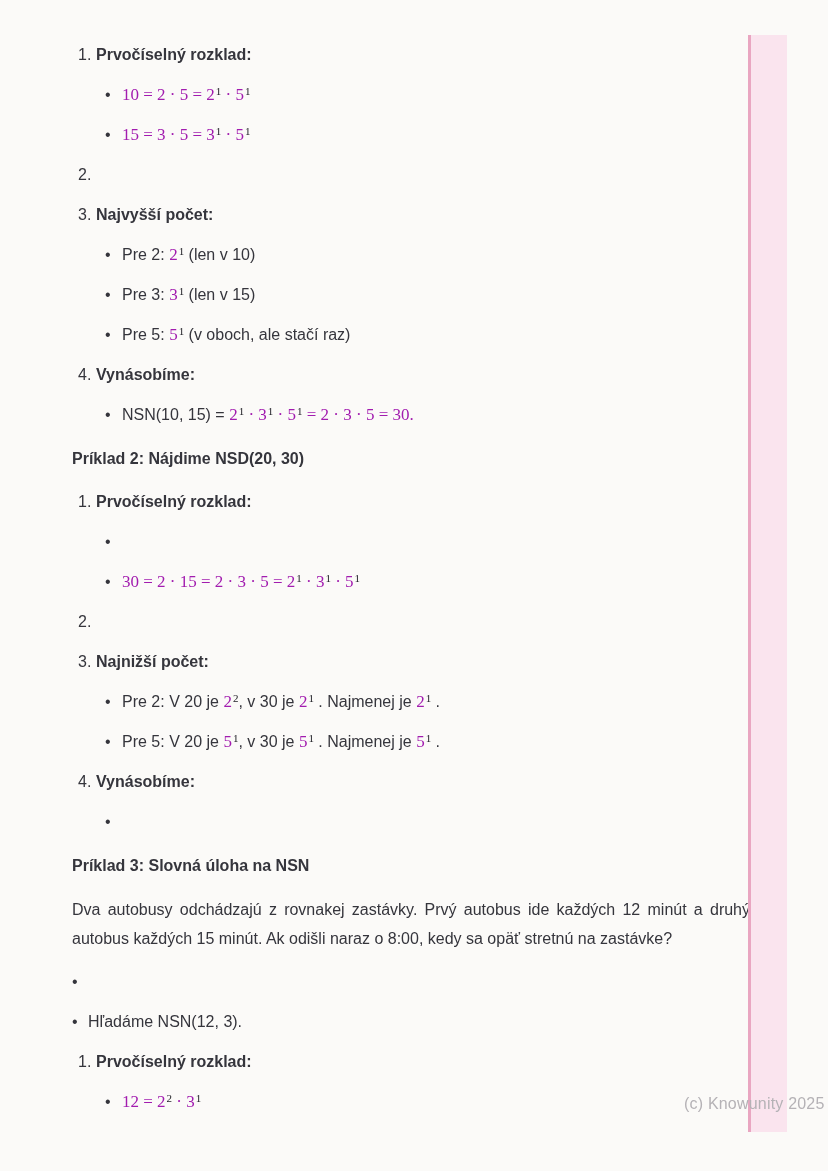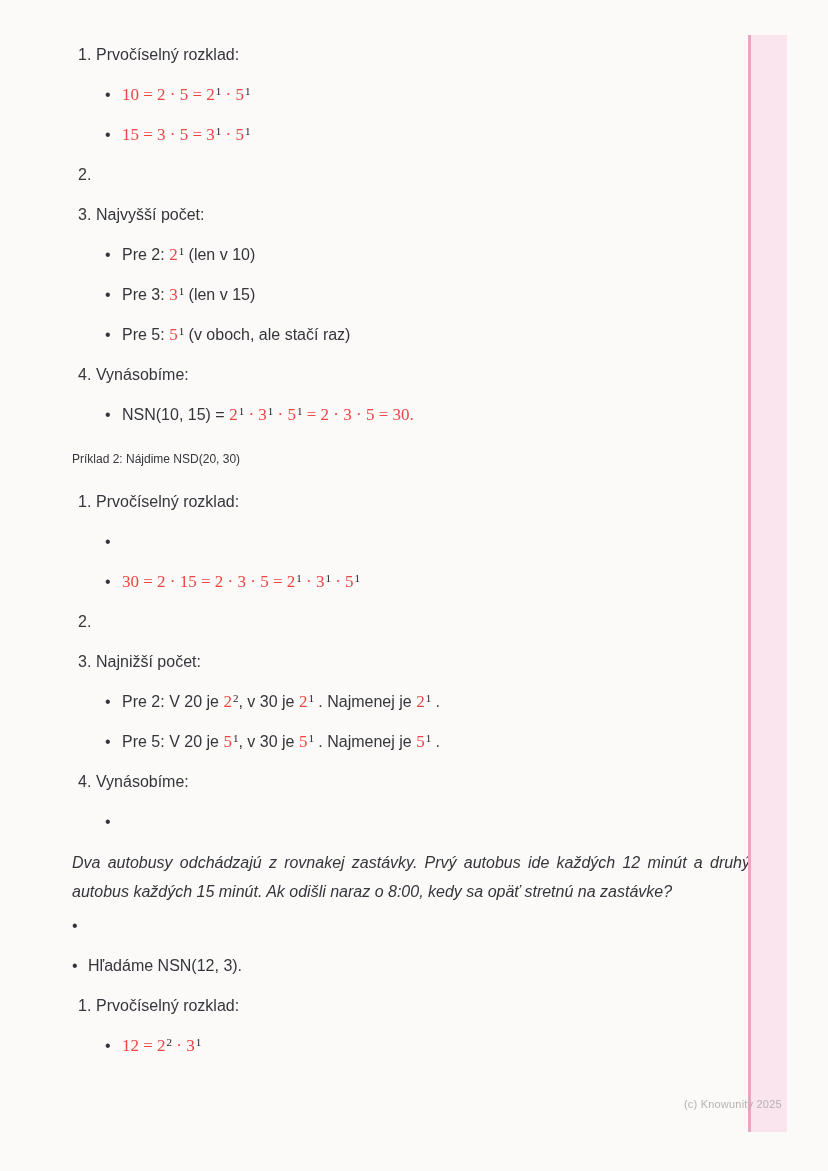--- a/index.html
+++ b/index.html
@@ -24,21 +24,21 @@
     width: 36px;
     height: 1097px;
     background: #fae4ee;
     border-left: 3px solid #e9a6c1;
     z-index: 1;
   }
   .watermark {
     position: absolute;
     left: 684px;
     top: 1097px;
-    font-size: 11px;
+    font-size: 16px;
     line-height: 14px;
     color: #b5b2b6;
     letter-spacing: 0.2px;
     z-index: 2;
     white-space: nowrap;
   }
   .content {
     position: absolute;
     left: 72px;
     top: 41px;
@@ -61,44 +61,43 @@
     width: 16px;
     margin-left: 0;
   }
   .bullet2 .marker {
     width: 17px;
     margin-left: 33px;
   }
   .heading {
     display: block;
     font-weight: 700;
-    font-size: 12px;
+    font-size: 16px;
     margin: 16px 0 15px 0;
   }
   .heading:first-child {
     margin-top: 0;
   }
   .para {
     display: block;
     text-align: justify;
     line-height: 29px;
-    margin: 0 0 6px 0;
-    font-style: italic;
+    margin: 0 0 15px 0;
   }
   .txt {
     display: inline;
   }
   .seg-p { }
   .seg-b {
-    font-weight: 400;
+    font-weight: 700;
   }
   .seg-m {
     font-family: "Liberation Serif", "DejaVu Serif", serif;
     font-size: 17px;
-    color: #ef4444;
+    color: #a21caf;
   }
   sup.seg-sup {
     font-family: "Liberation Serif", "DejaVu Serif", serif;
     font-size: 11px;
     color: #222228;
     line-height: 0;
     position: relative;
     top: 1px;
     margin-left: 1px;
   }
@@ -173,20 +172,21 @@
       <span class="marker">•</span>
       <span class="txt"><span class="seg-p">Pre 5: V 20 je </span><span class="seg-m">5</span><sup class="seg-sup">1</sup><span class="seg-p">, v 30 je </span><span class="seg-m">5</span><sup class="seg-sup">1</sup><span class="seg-p"> . Najmenej je </span><span class="seg-m">5</span><sup class="seg-sup">1</sup><span class="seg-p"> .</span></span>
     </div>
     <div class="blk num">
       <span class="marker">4.</span>
       <span class="txt"><span class="seg-b">Vynásobíme:</span></span>
     </div>
     <div class="blk bullet2">
       <span class="marker">•</span>
     </div>
+    <div class="heading"><span class="txt"><span class="seg-b">Príklad 3: Slovná úloha na NSN</span></span></div>
     <div class="para"><span class="txt"><span class="seg-p">Dva autobusy odchádzajú z rovnakej zastávky. Prvý autobus ide každých 12 minút a druhý autobus každých 15 minút. Ak odišli naraz o 8:00, kedy sa opäť stretnú na zastávke?</span></span></div>
     <div class="blk bullet1">
       <span class="marker">•</span>
     </div>
     <div class="blk bullet1">
       <span class="marker">•</span>
       <span class="txt"><span class="seg-p">Hľadáme NSN(12, 3).</span></span>
     </div>
     <div class="blk num">
       <span class="marker">1.</span>

